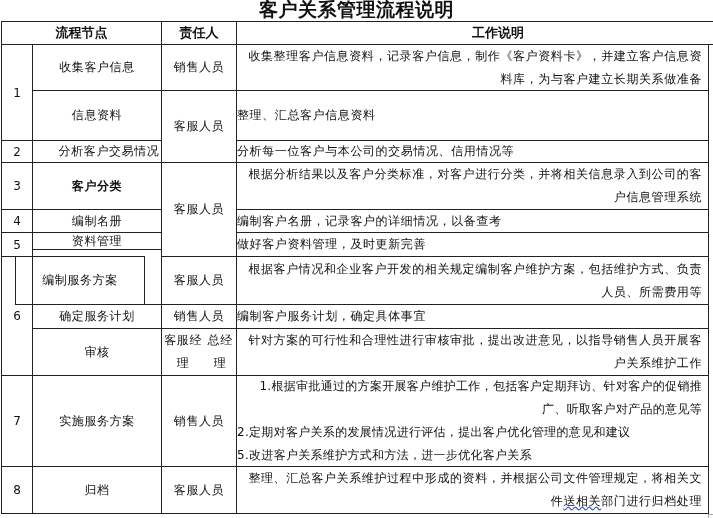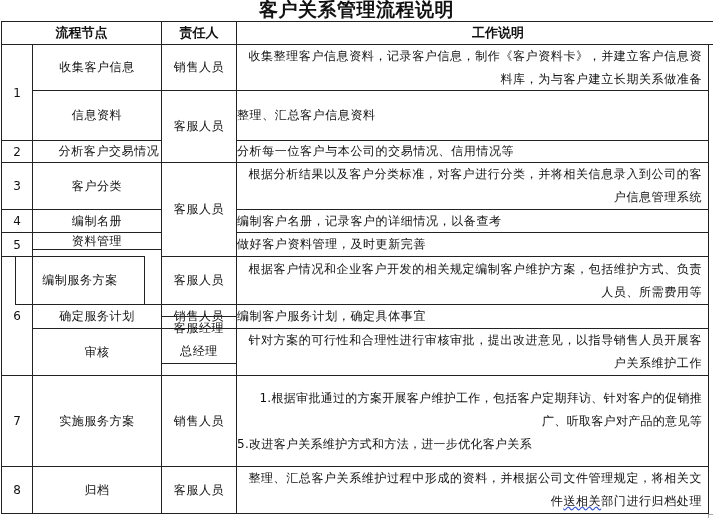--- a/index.html
+++ b/index.html
@@ -59,21 +59,21 @@
 
 <div class="cell c txt" style="left:32px;top:44px;width:130px;height:47px;">
     <span>收集客户信息</span>
   </div>
 <div class="cell c txt" style="left:32px;top:90px;width:130px;height:51px;flex-direction:column;">
     <span>信息资料</span>
   </div>
 <div class="cell c txt" style="left:32px;top:140px;width:130px;height:23px;padding-left:24px;">
     <span>分析客户交易情况</span>
   </div>
-<div class="cell c txt" style="left:32px;top:162px;width:130px;height:48px;">
+<div class="cell c txt" style="left:32px;top:162px;width:130px;height:48px;font-weight:bold;">
     <span>客户分类</span>
   </div>
 <div class="cell c txt" style="left:32px;top:209px;width:130px;height:24px;">
     <span>编制名册</span>
   </div>
 <div class="cell c txt" style="left:32px;top:232px;width:130px;height:18px;">
     <span>资料管理</span>
   </div>
 <div class="cell c txt" style="left:15px;top:256px;width:130px;height:49px;">
     <span>编制服务方案</span>
@@ -99,21 +99,21 @@
   </div>
 <div class="cell c txt" style="left:161px;top:162px;width:76px;height:95px;">
     <span>客服人员</span>
   </div>
 <div class="cell c txt" style="left:161px;top:256px;width:76px;height:49px;">
     <span>客服人员</span>
   </div>
 <div class="cell c txt" style="left:161px;top:304px;width:76px;height:25px;">
     <span>销售人员</span>
   </div>
-<div class="cell c txt" style="left:161px;top:316px;width:76px;height:48px;flex-direction:column;">
+<div class="cell c txt" style="left:161px;top:328px;width:76px;height:48px;flex-direction:row;">
     <span>客服经理</span>
     <span>总经理</span>
   </div>
 <div class="cell c txt" style="left:161px;top:375px;width:76px;height:92px;">
     <span>销售人员</span>
   </div>
 <div class="cell c txt" style="left:161px;top:466px;width:76px;height:48px;">
     <span>客服人员</span>
   </div>
 
@@ -139,19 +139,20 @@
     <span>根据客户情况和企业客户开发的相关规定编制客户维护方案，包括维护方式、负责人员、所需费用等</span>
   </div>
 <div class="cell l txt" style="left:236px;top:304px;width:473px;height:25px;">
     <span>编制客户服务计划，确定具体事宜</span>
   </div>
 <div class="cell l txt" style="left:236px;top:328px;width:473px;height:48px;">
     <span>针对方案的可行性和合理性进行审核审批，提出改进意见，以指导销售人员开展客户关系维护工作</span>
   </div>
 <div class="cell l txt2" style="left:236px;top:375px;width:473px;height:92px;flex-direction:column;align-items:flex-start;justify-content:center;">
   <div>1.根据审批通过的方案开展客户维护工作，包括客户定期拜访、针对客户的促销推广、听取客户对产品的意见等</div>
+  <div>2.定期对客户关系的发展情况进行评估，提出客户优化管理的意见和建议</div>
   <div>5.改进客户关系维护方式和方法，进一步优化客户关系</div>
 </div>
 <div class="cell l txt" style="left:236px;top:466px;width:473px;height:48px;">
     <span><span>整理、汇总客户关系维护过程中形成的资料，并根据公司文件管理规定，将相关文件</span><span class="wavy">送相关</span><span>部门进行归档处理</span></span>
   </div>
 
 <div class="corner" style="left:708px;top:514px;"></div>
 
 </body></html>

